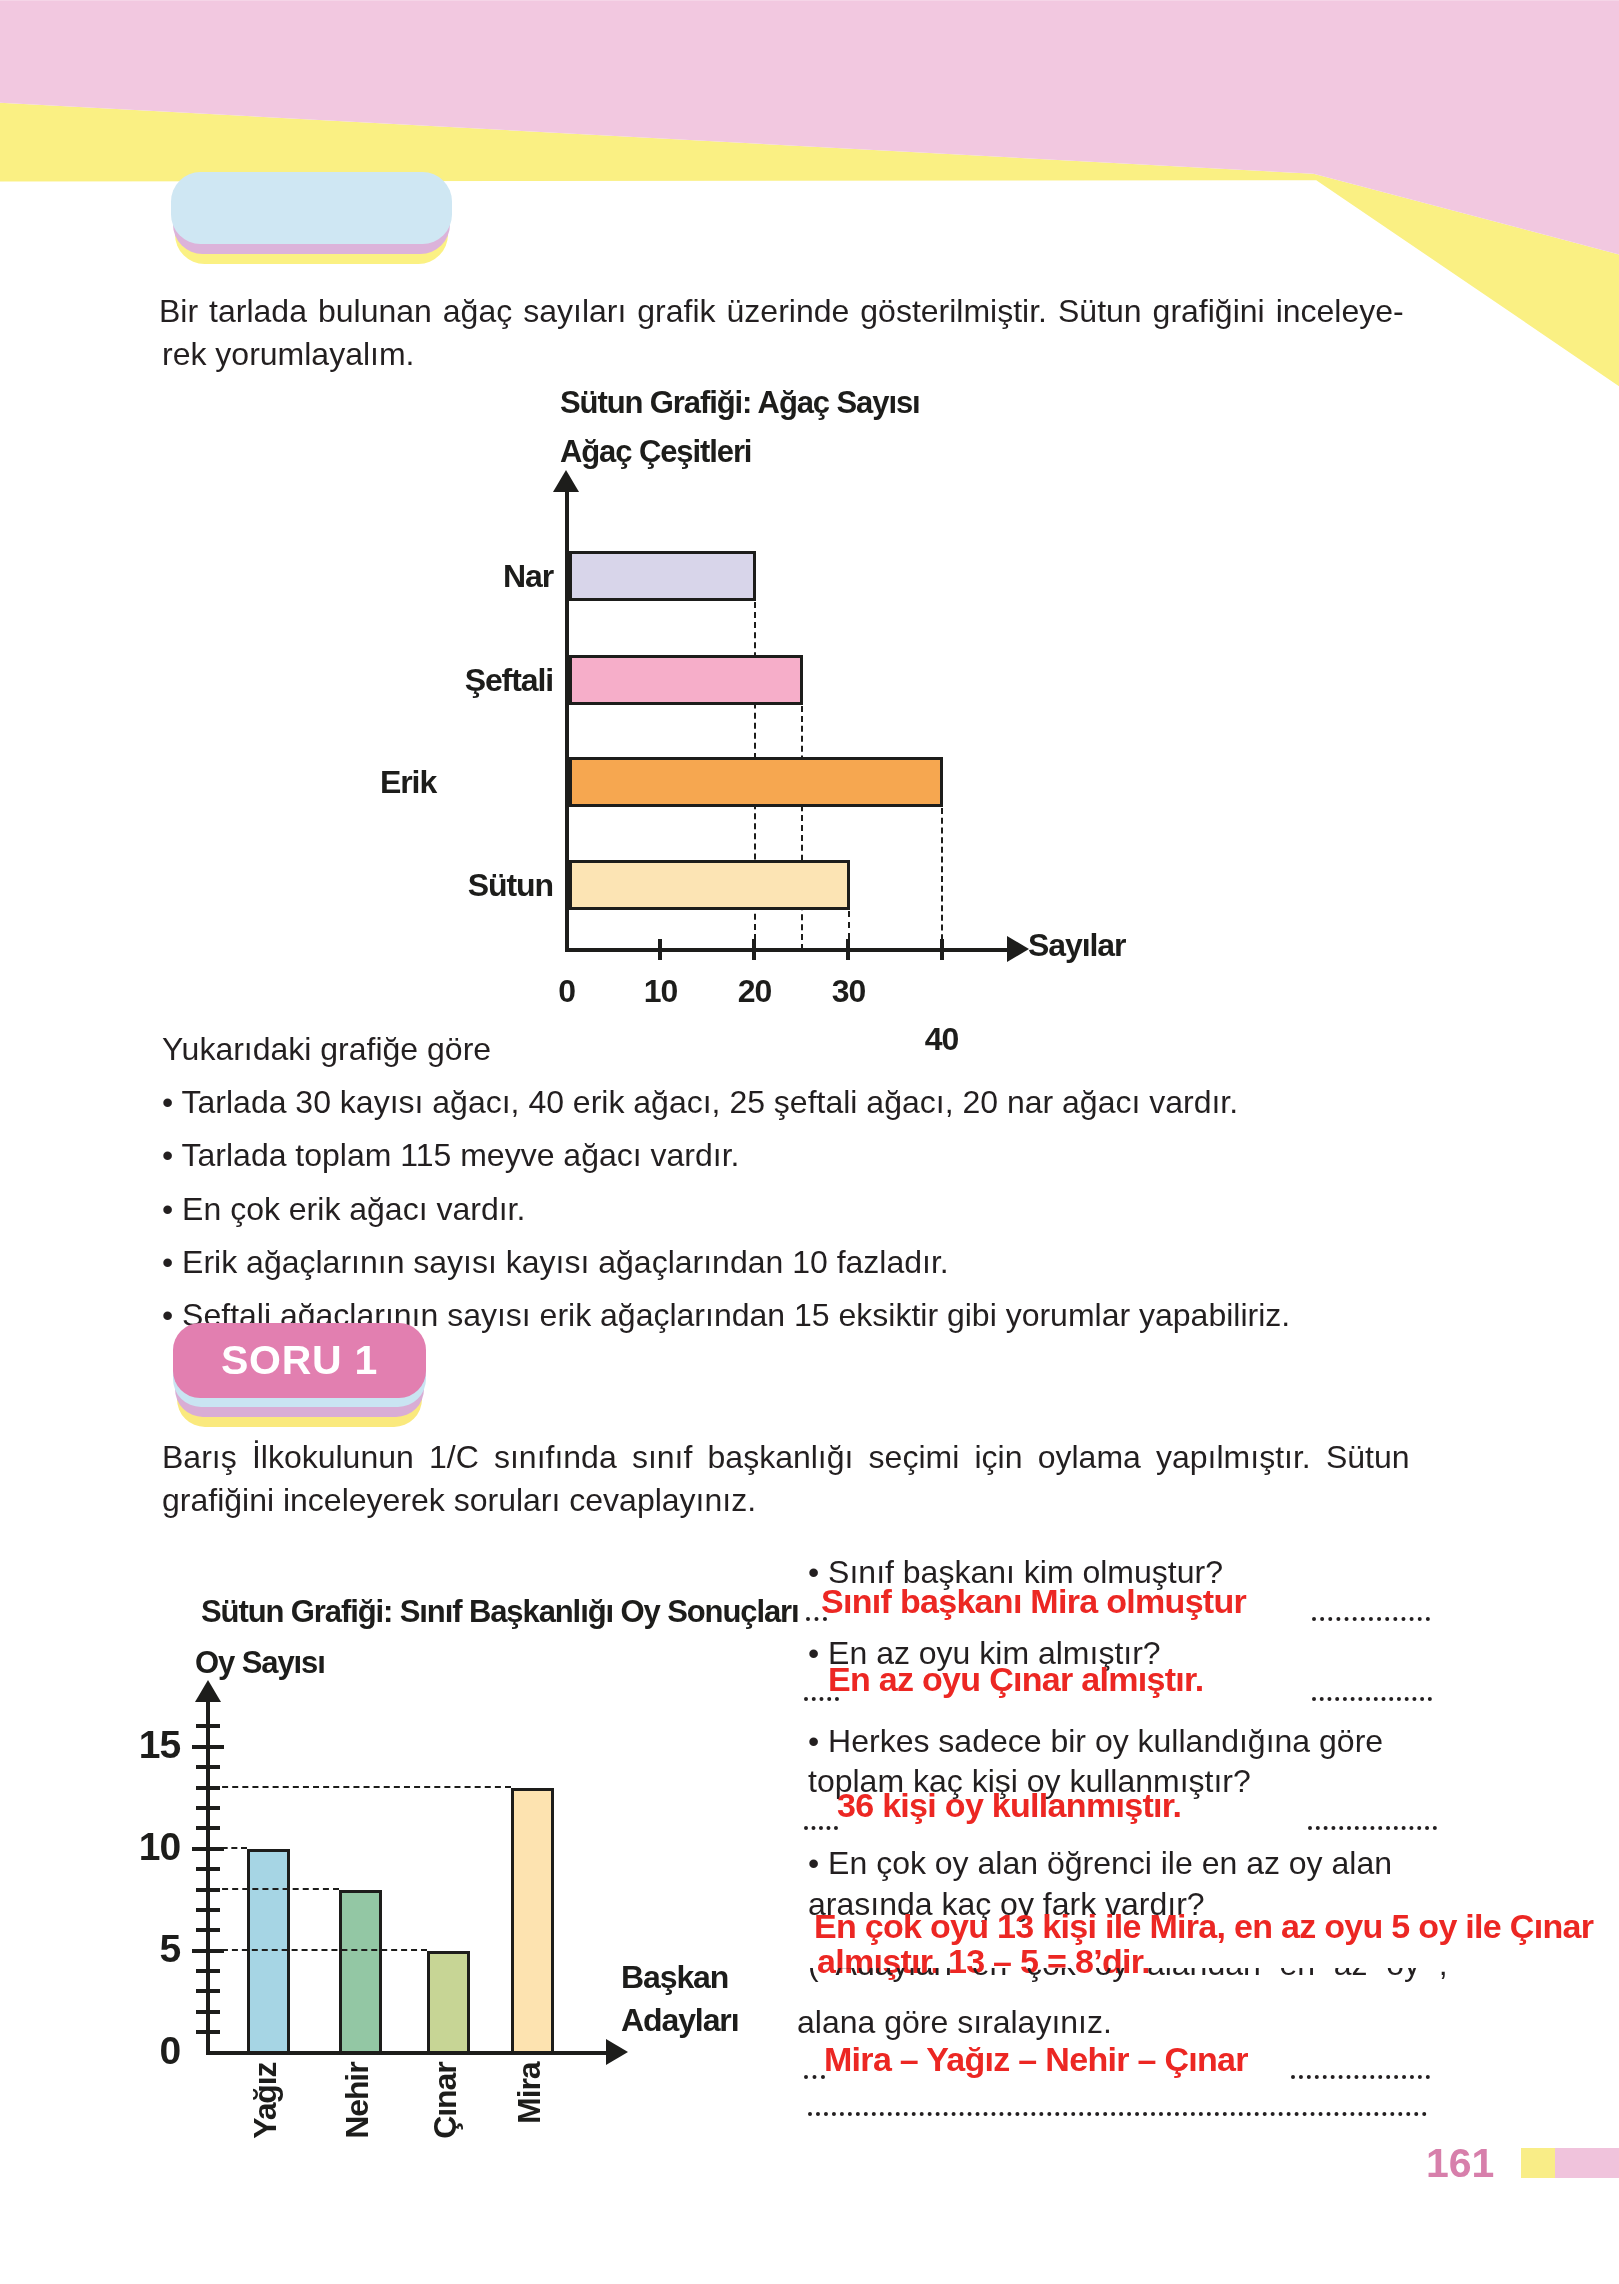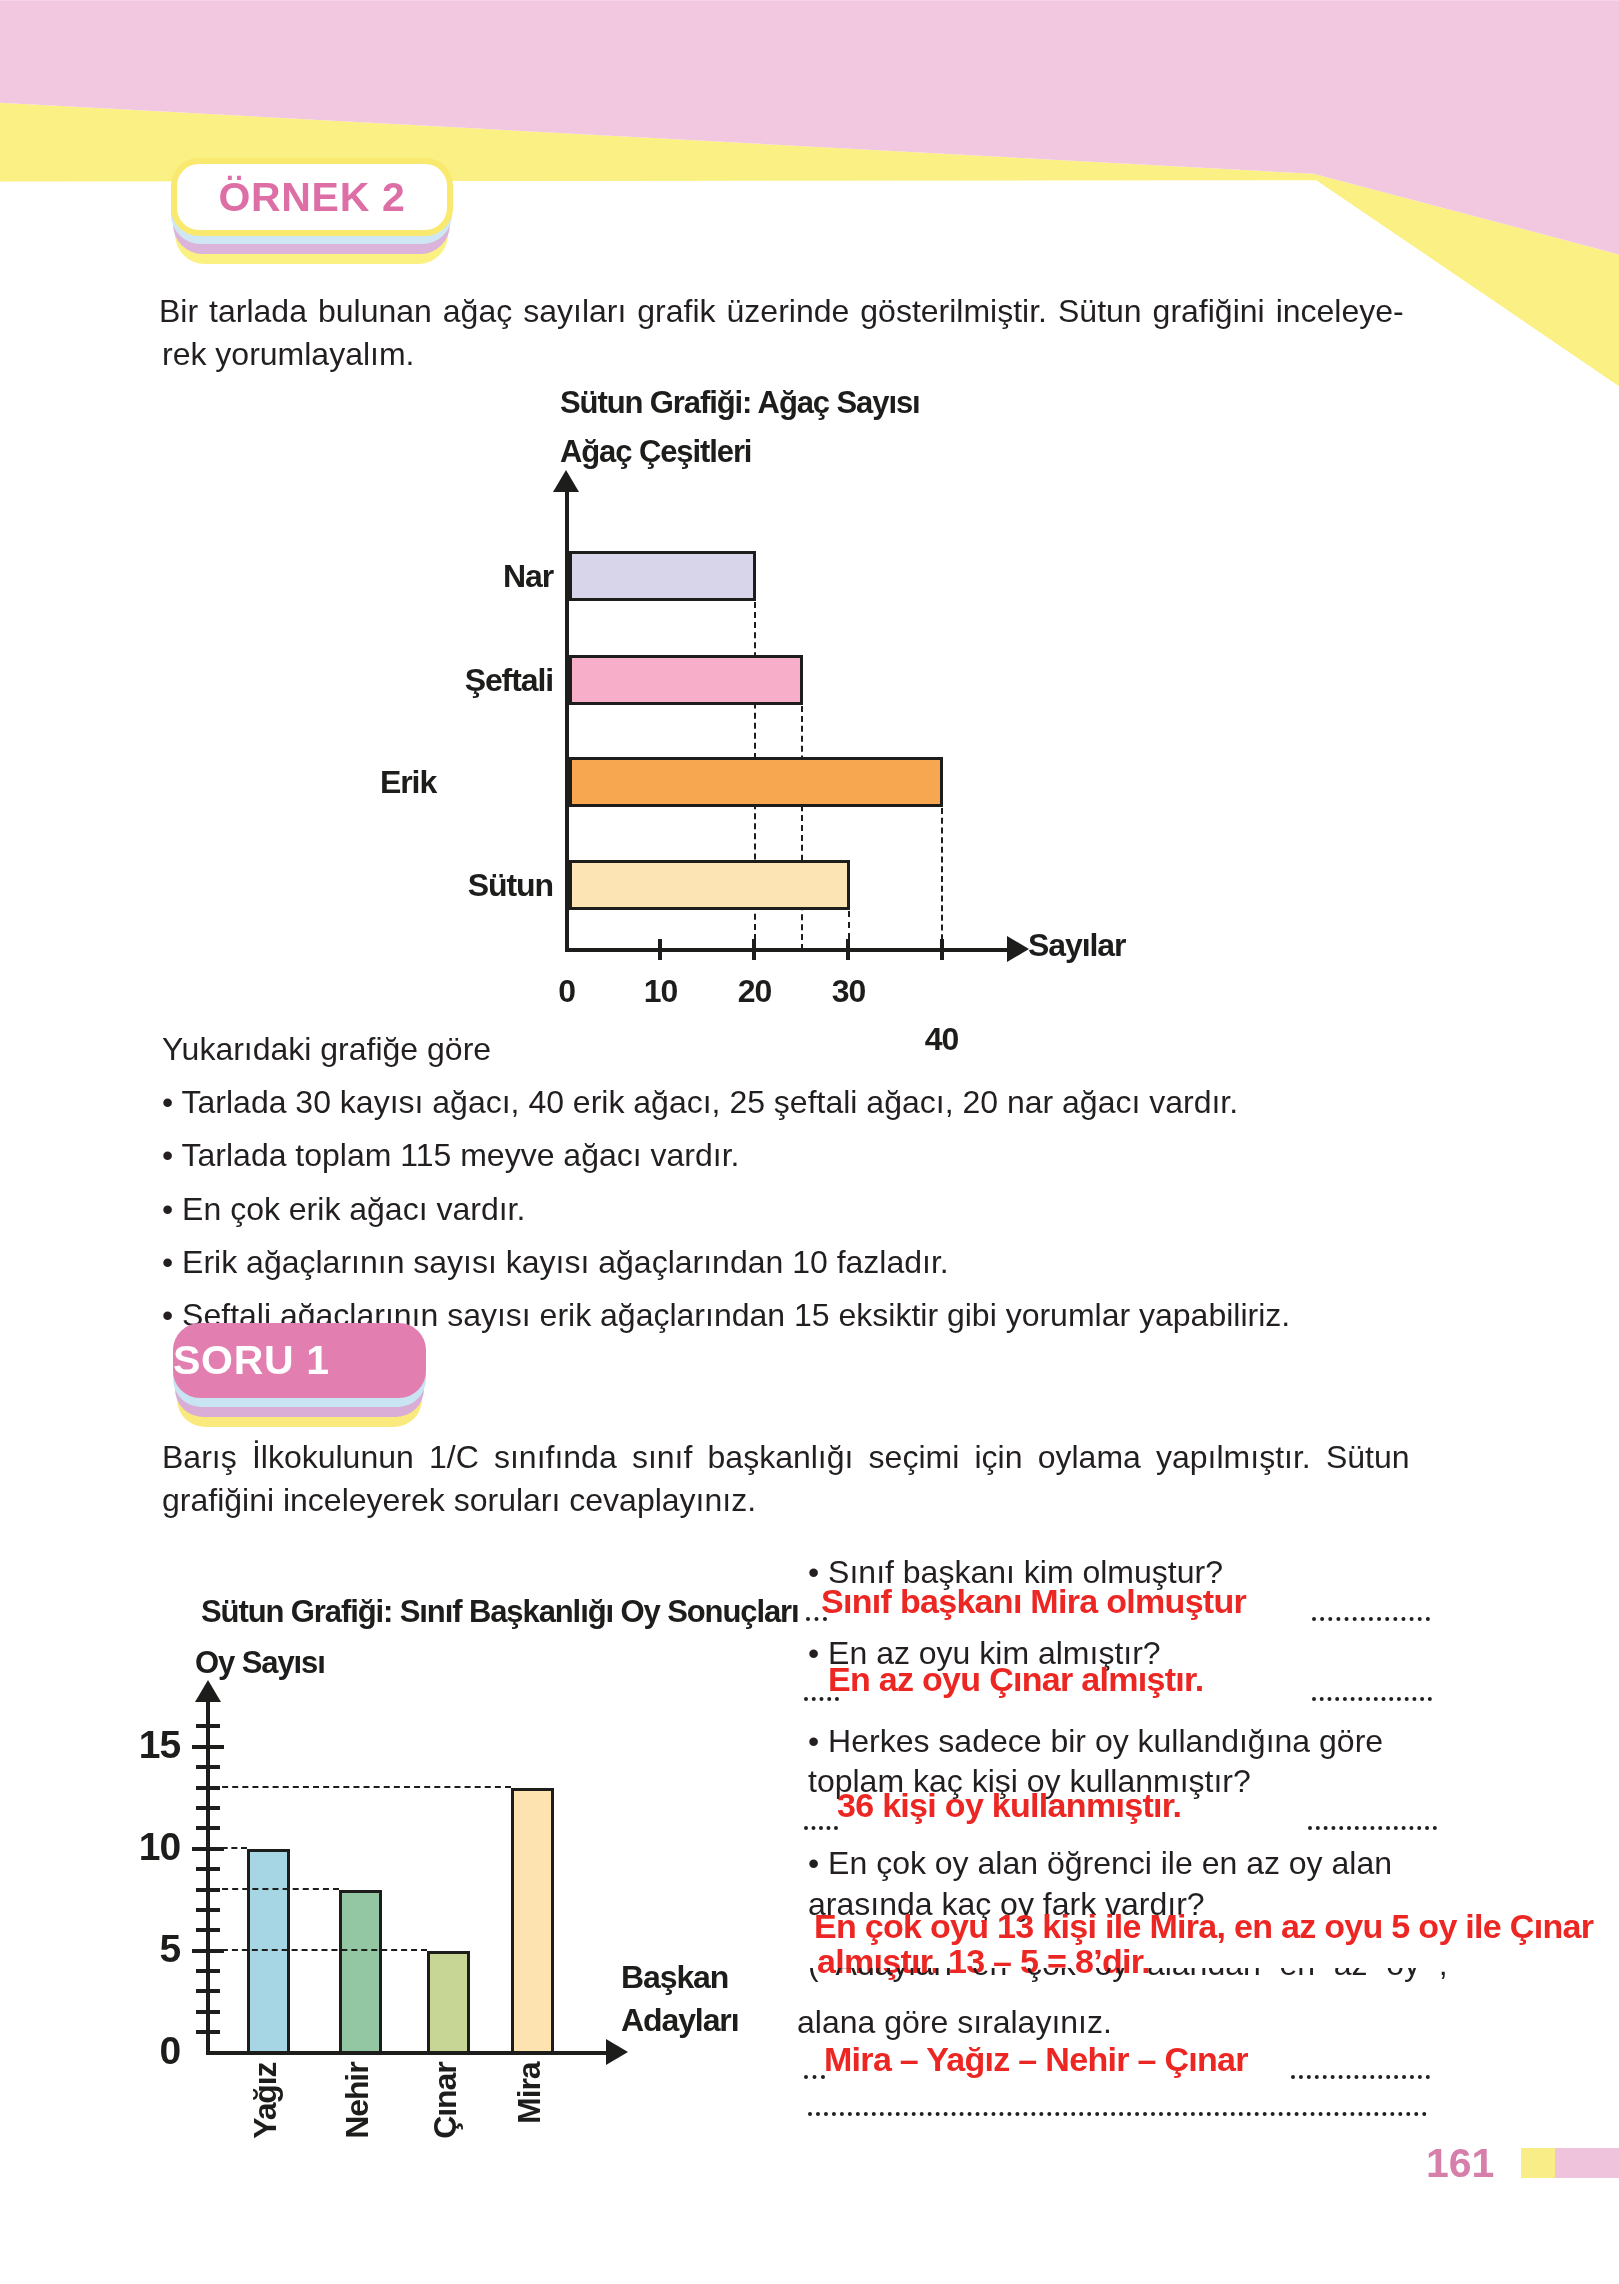--- a/index.html
+++ b/index.html
@@ -20,23 +20,20 @@
 
   <svg class="abs" style="left:0;top:0;" width="1620" height="394" viewBox="0 0 2304 560">
     <polygon id="band-yellow" points="0,146 1868,247 2304,362 2304,550 1872,256 0,258" fill="#faf083"></polygon>
     <polygon id="band-pink" points="0,0 2304,0 2304,362 1868,247 0,146" fill="#f2c8e0"></polygon>
   </svg>
 
   <div class="abs" style="left:171px;top:158px;width:281px;height:112px;">
     <div class="abs" style="left: 4.2px; top: 34px; width: 273px; height: 72px; border-radius: 29.5px; background: rgb(251, 241, 131);"></div>
     <div class="abs" style="left: 2.1px; top: 24px; width: 277px; height: 72px; border-radius: 29.5px; background: rgb(220, 179, 218);"></div>
     <div class="abs" style="left: 0px; top: 14px; width: 281px; height: 72px; border-radius: 29.5px; background: rgb(207, 231, 243);"></div>
-    <div class="abs" style="left:0px;top:0px;width:270px;height:66px;border-radius:28px;border:6.3px solid #f9e96e;background:#ffffff;display:flex;align-items:center;justify-content:center;">
-      <span class="badge-label" style="color: rgb(221, 111, 166);">ÖRNEK 2</span>
-    </div>
   </div>
 
   <div class="abs bt" style="left:159px;top:290px;word-spacing:2.1px;">Bir tarlada bulunan ağaç sayıları grafik üzerinde gösterilmiştir. Sütun grafiğini inceleye-</div>
   <div class="abs bt" style="left:162px;top:333px;">rek yorumlayalım.</div>
 
   <div class="abs" id="chart1" style="left:0;top:0;width:1620px;height:0;">
       <div class="cf" style="position: absolute; left: 560px; top: 385px; font-size: 31px;">Sütun Grafiği: Ağaç Sayısı</div>
       <div class="cf" style="position: absolute; left: 560px; top: 434px; font-size: 31px;">Ağaç Çeşitleri</div>
       <div style="position: absolute; left: 565px; top: 484px; width: 4.2px; height: 468px; background: rgb(29, 29, 27);"></div>
       <div style="position: absolute; left: 565px; top: 948px; width: 445px; height: 4.2px; background: rgb(29, 29, 27);"></div>
@@ -72,21 +69,21 @@
       <div class="bt" style="margin: 0px 0px 11.2px;"><span>• </span><span>Tarlada toplam 115 meyve ağacı vardır.</span></div>
       <div class="bt" style="margin: 0px 0px 11.2px;"><span>• </span><span>En çok erik ağacı vardır.</span></div>
       <div class="bt" style="margin: 0px 0px 11.2px;"><span>• </span><span>Erik ağaçlarının sayısı kayısı ağaçlarından 10 fazladır.</span></div>
       <div class="bt" style="margin: 0px 0px 11.2px;"><span>• </span><span>Şeftali ağaçlarının sayısı erik ağaçlarından 15 eksiktir gibi yorumlar yapabiliriz.</span></div>
     </div>
 
   <div class="abs" style="left:173px;top:1323px;width:253px;height:112px;">
     <div class="abs" style="left: 4.2px; top: 37px; width: 245px; height: 67px; border-radius: 28px; background: rgb(250, 233, 125);"></div>
     <div class="abs" style="left: 2.1px; top: 27px; width: 249px; height: 67px; border-radius: 28px; background: rgb(217, 173, 213);"></div>
     <div class="abs" style="left: 0px; top: 17px; width: 253px; height: 67px; border-radius: 28px; background: rgb(201, 228, 242);"></div>
-    <div class="abs" style="left: 0px; top: 0px; width: 253px; height: 75px; border-radius: 27px; display: flex; align-items: center; background: rgb(226, 127, 176);">
+    <div class="abs" style="left: 0px; top: 0px; width: 253px; height: 75px; border-radius: 27px; display: flex; align-items: center; justify-content: center; background: rgb(226, 127, 176);">
       <span class="badge-label" style="color: rgb(255, 255, 255);">SORU 1</span>
     </div>
   </div>
 
   <div class="abs bt" style="left:162px;top:1436px;word-spacing:6.3px;">Barış İlkokulunun 1/C sınıfında sınıf başkanlığı seçimi için oylama yapılmıştır. Sütun</div>
   <div class="abs bt" style="left:162px;top:1479px;">grafiğini inceleyerek soruları cevaplayınız.</div>
 
   <div class="abs" id="chart2" style="left:0;top:0;width:1620px;height:0;">
       <div class="cf" style="position: absolute; left: 201px; top: 1594px; font-size: 31px;">Sütun Grafiği: Sınıf Başkanlığı Oy Sonuçları</div>
       <div class="cf" style="position: absolute; left: 195px; top: 1645px; font-size: 31px;">Oy Sayısı</div>

